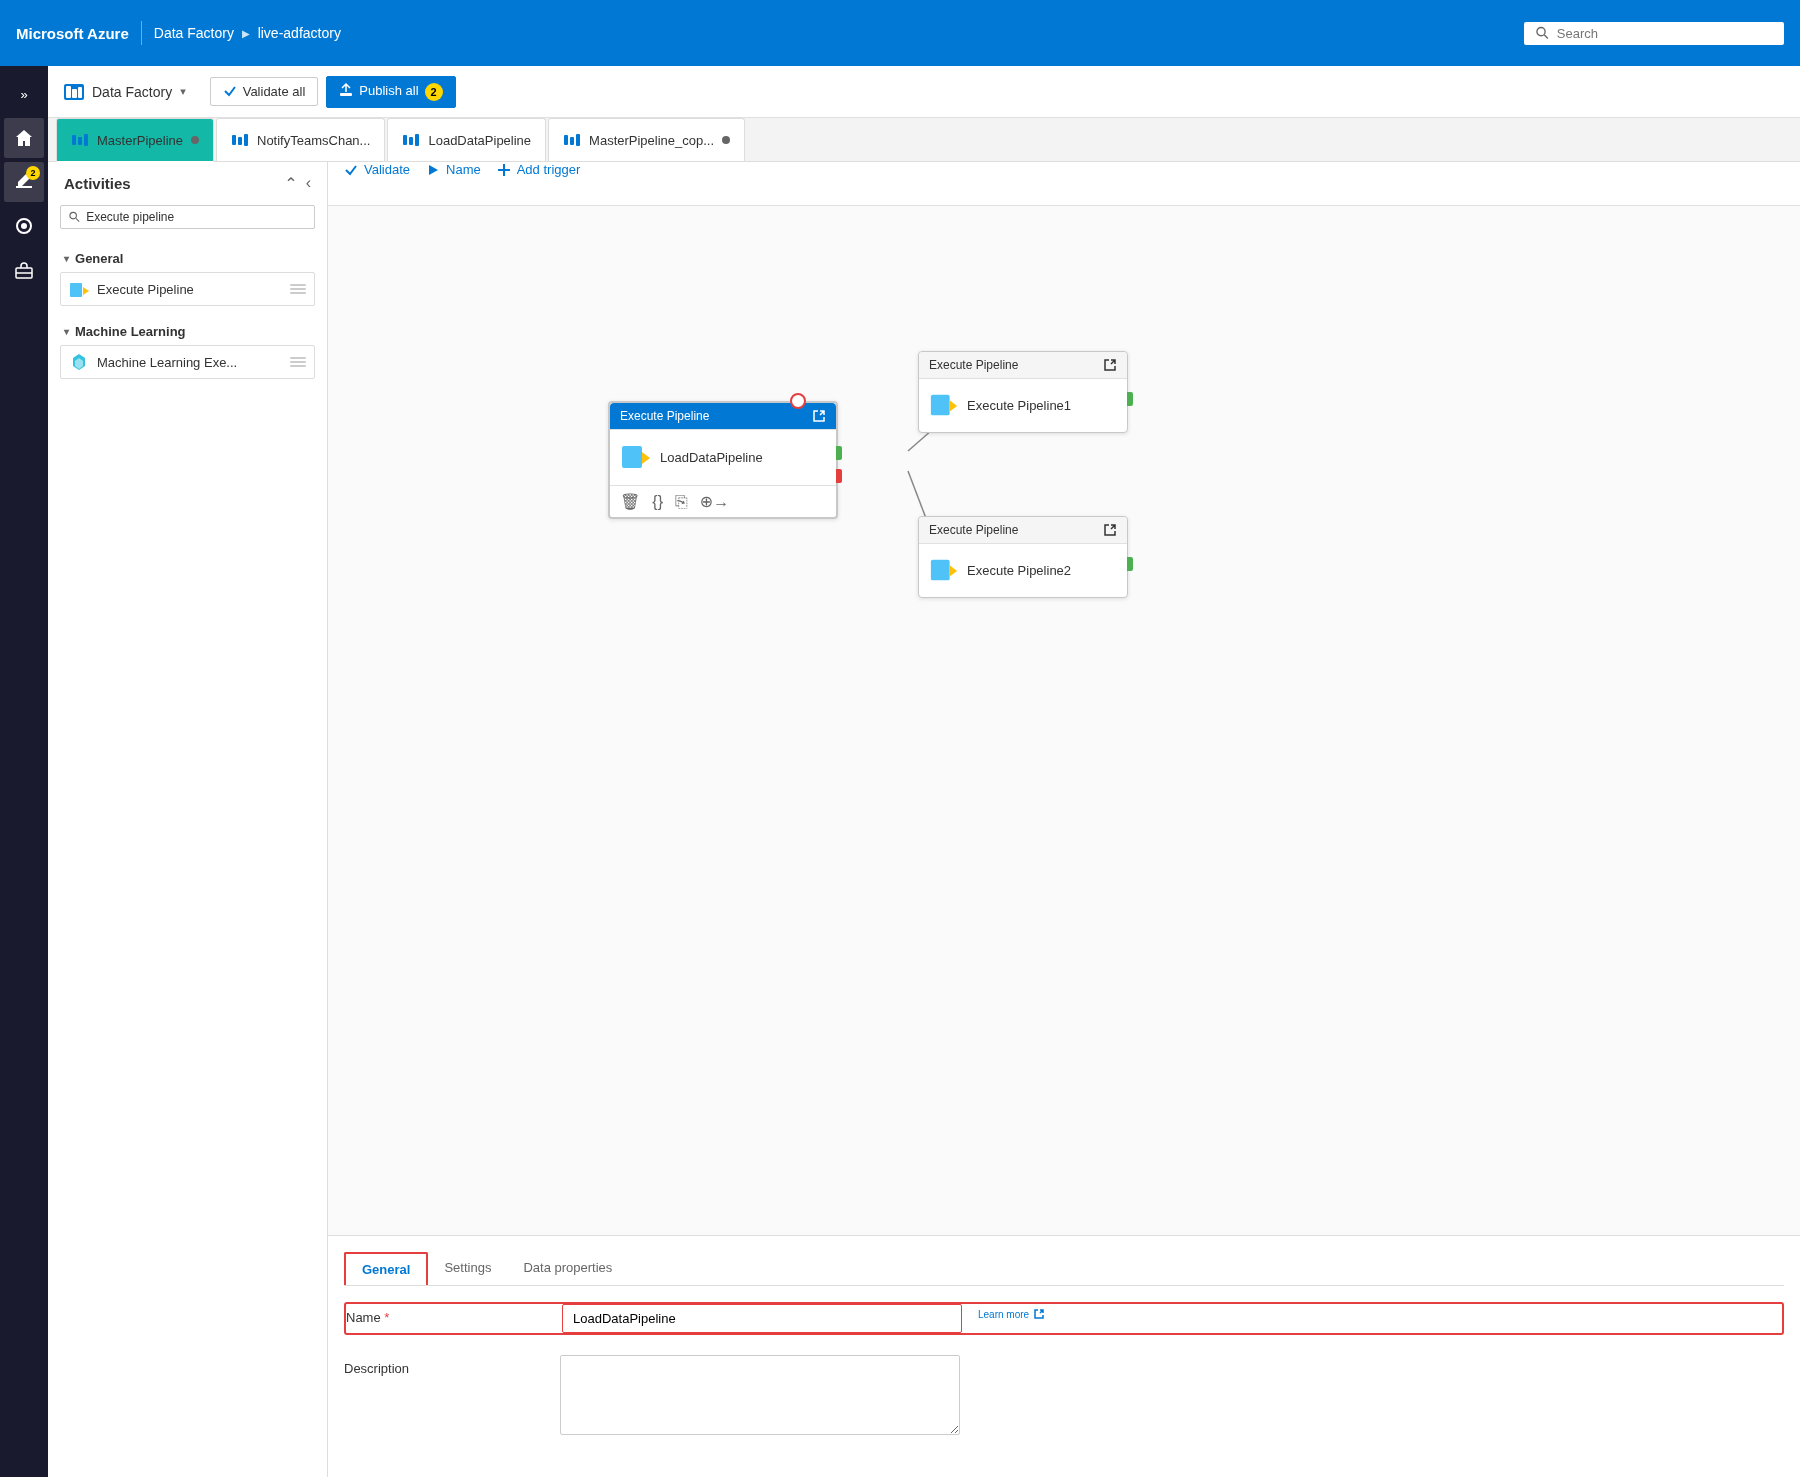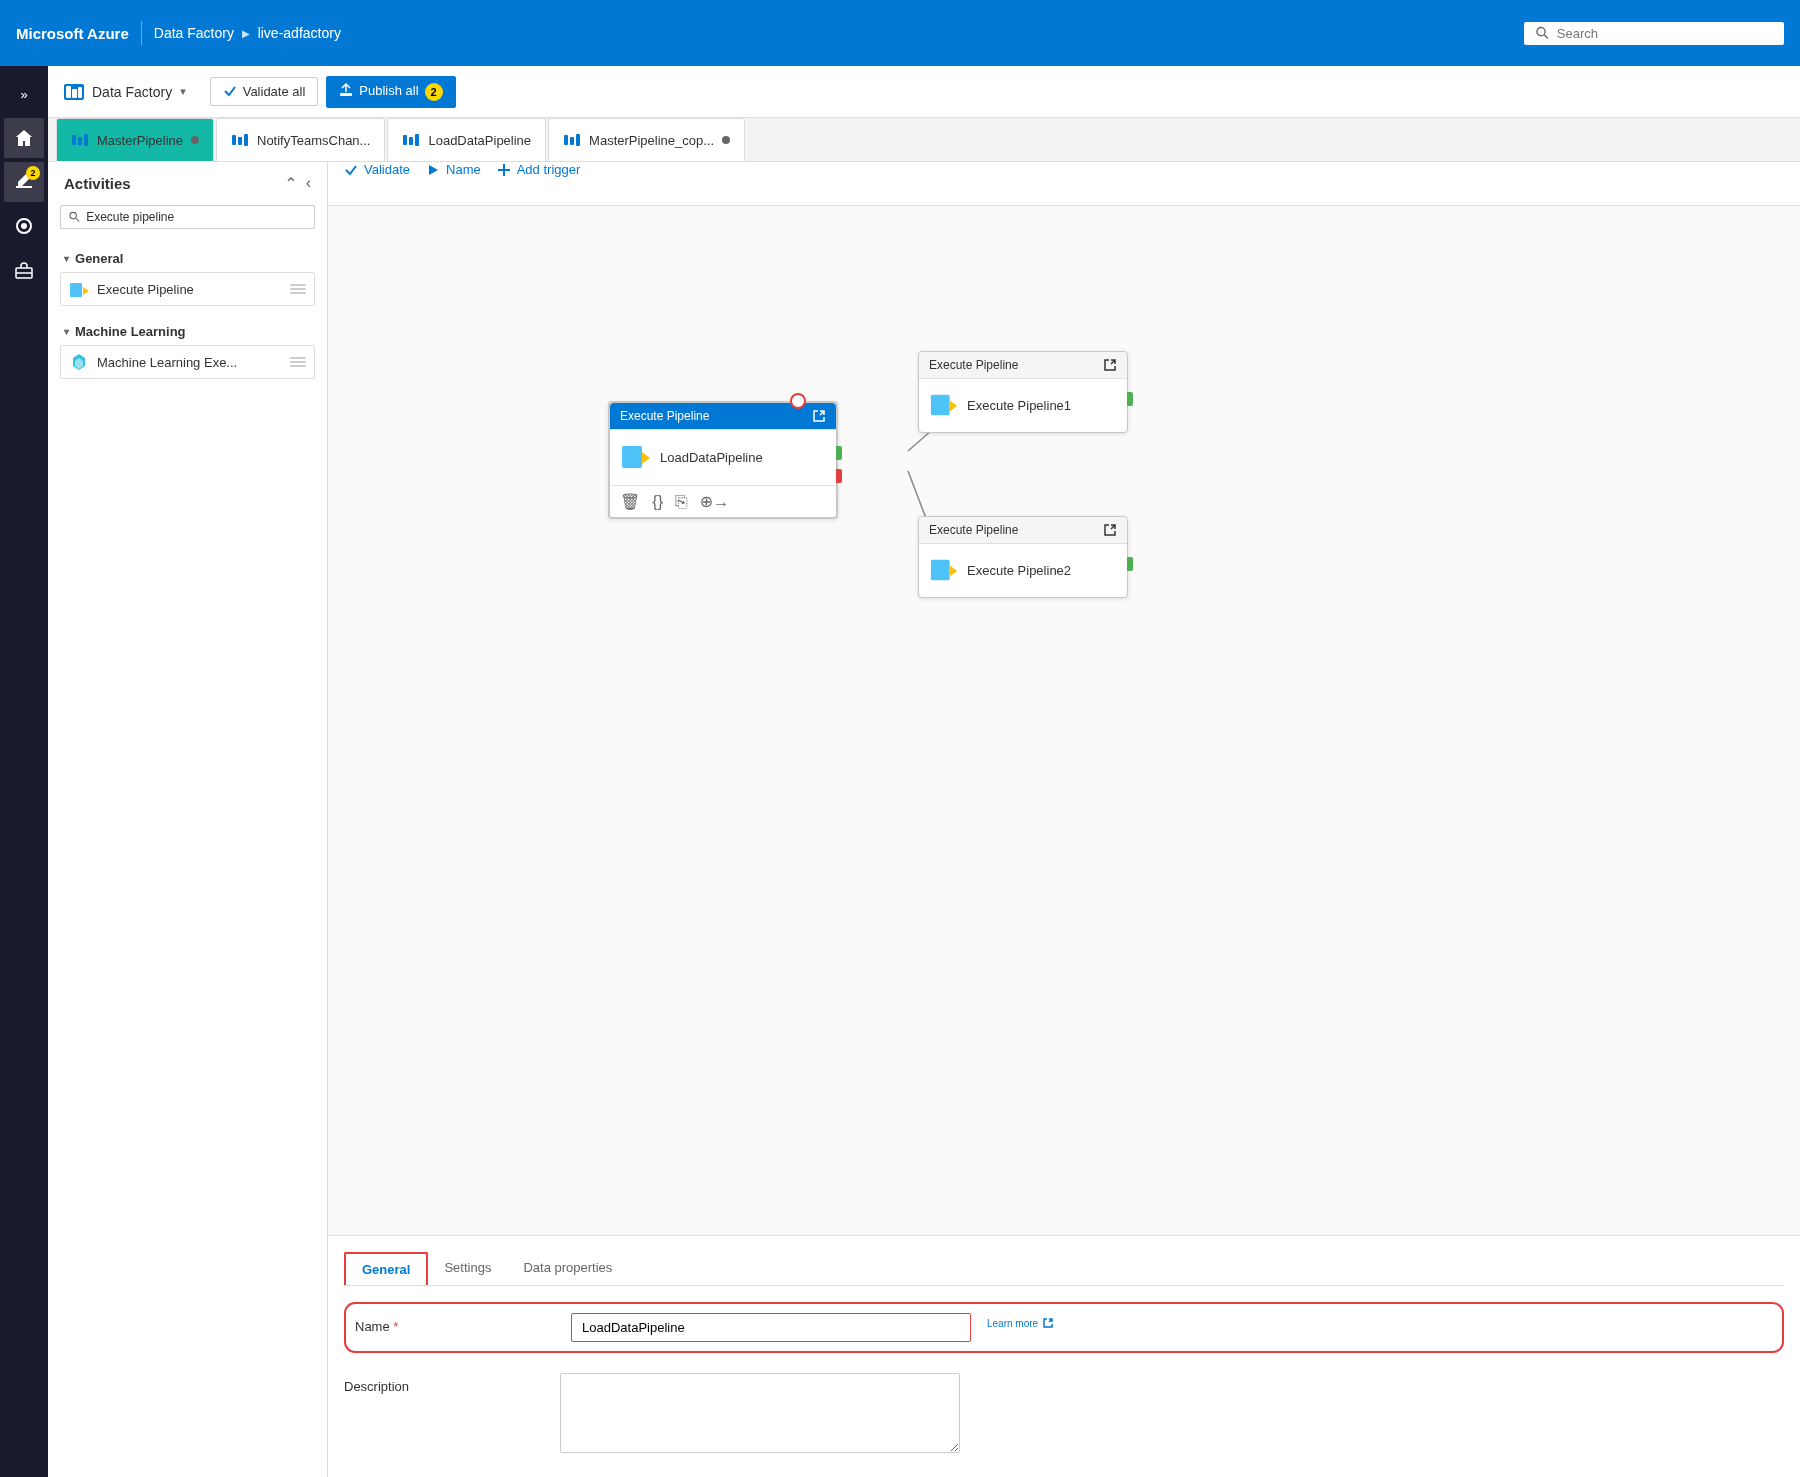--- a/index.html
+++ b/index.html
@@ -443,22 +443,22 @@
       border-radius: 2px;
       padding: 6px 10px;
       font-size: 13px;
       outline: none;
       max-width: 400px;
       min-height: 80px;
       resize: vertical;
     }
     .prop-form-container {
       border: 2px solid #e53e3e;
-      border-radius: 11px;
-      padding: 9px;
+      border-radius: 3px;
+      padding: 0;
       margin-bottom: 8px;
     }
     .learn-more-link {
       color: #0078d4;
       font-size: 10px;
       text-decoration: none;
       display: flex;
       align-items: center;
       gap: 4px;
       margin-top: 4px;

